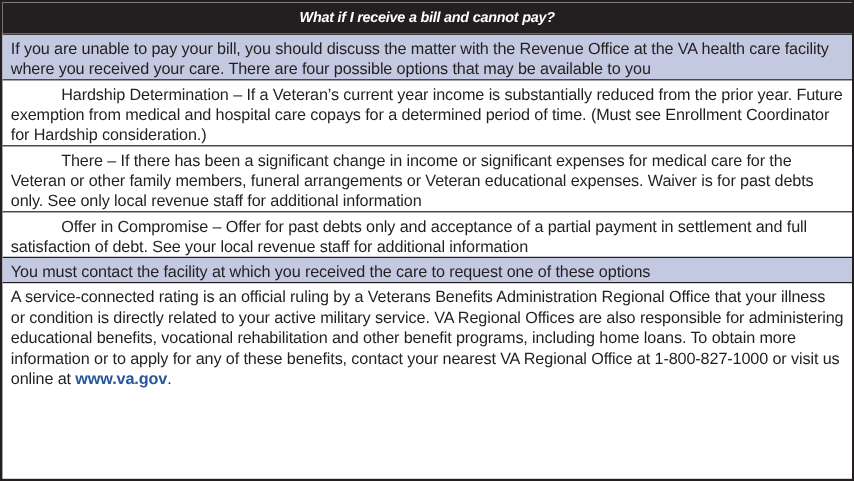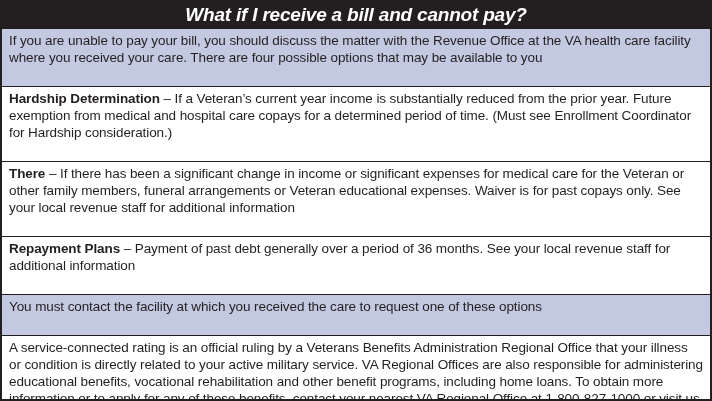--- a/index.html
+++ b/index.html
@@ -7,41 +7,41 @@
     width: 712px;
     height: 401px;
     box-sizing: border-box;
     border: 2px solid var(--border, #231f20);
     background: #ffffff;
     color: var(--body-text, #231f20);
     font-family: "Liberation Sans", sans-serif;
     overflow: hidden;
   }
   .row {
-    padding: 3px 7px 20px 7px;
+    padding: 3px 7px 0 7px;
     border-top: 1px solid var(--border, #231f20);
     font-size: 13.5px;
     line-height: 17px;
     letter-spacing: -0.1px;
     text-align: left;
   }
   .row:first-child { border-top: none; }
   .row.header {
     background: var(--header-bg, #231f20);
     color: var(--header-text, #ffffff);
     text-align: center;
     font-weight: bold;
     font-style: italic;
-    font-size: 19px;
+    font-size: 12px;
     line-height: 19px;
     padding: 3px 8px 4px 8px;
     letter-spacing: -0.2px;
   }
   .row.highlight { background: var(--highlight-bg, #c3c9e1); }
-  .option-name { font-weight: bold; }
+  .option-name { font-weight: normal; margin-left: 42px; }
   .link {
     font-weight: bold;
     color: var(--link-color, #28549c);
     cursor: pointer;
   }
 </style>
 </head>
 <body>
 
 <div class="doc">
@@ -52,27 +52,27 @@
 
   <div class="row highlight">
     <span>If you are unable to pay your bill, you should discuss the matter with the Revenue Office at the VA health care facility where you received your care.  There are four possible options that may be available to you</span>
   </div>
 
   <div class="row">
     <span class="option-name">Hardship Determination</span><span> – If a Veteran’s current year income is substantially reduced from the prior year. Future exemption from medical and hospital care copays for a determined period of time.  (Must see Enrollment Coordinator for Hardship consideration.)</span>
   </div>
 
   <div class="row">
-    <span class="option-name">There</span><span> – If there has been a significant change in income or significant expenses for medical care for the Veteran or other family members, funeral arrangements or Veteran educational expenses.  Waiver is for past copays only. See your local revenue staff for additional information</span>
+    <span class="option-name">There</span><span> – If there has been a significant change in income or significant expenses for medical care for the Veteran or other family members, funeral arrangements or Veteran educational expenses.  Waiver is for past debts only. See only local revenue staff for additional information</span>
   </div>
 
+  <div class="row">
+    <span class="option-name">Offer in Compromise</span><span> – Offer for past debts only and acceptance of a partial payment in settlement and full satisfaction of debt.  See your local revenue staff for additional information</span>
+  </div>
 
-  <div class="row">
-    <span class="option-name">Repayment Plans</span><span> – Payment of past debt generally over a period of 36 months.  See your local revenue staff for additional information</span>
-  </div>
 
   <div class="row highlight">
     <span>You must contact the facility at which you received the care to request one of these options</span>
   </div>
 
 
   <div class="row">
     <span>A service-connected rating is an official ruling by a Veterans Benefits Administration Regional Office that your illness or condition is directly related to your active military service. VA Regional Offices are also responsible for administering educational benefits, vocational rehabilitation and other benefit programs, including home loans. To obtain more information or to apply for any of these benefits, contact your nearest VA Regional Office at 1-800-827-1000 or visit us online at </span><span class="link">www.va.gov</span><span>.</span>
   </div>
 

